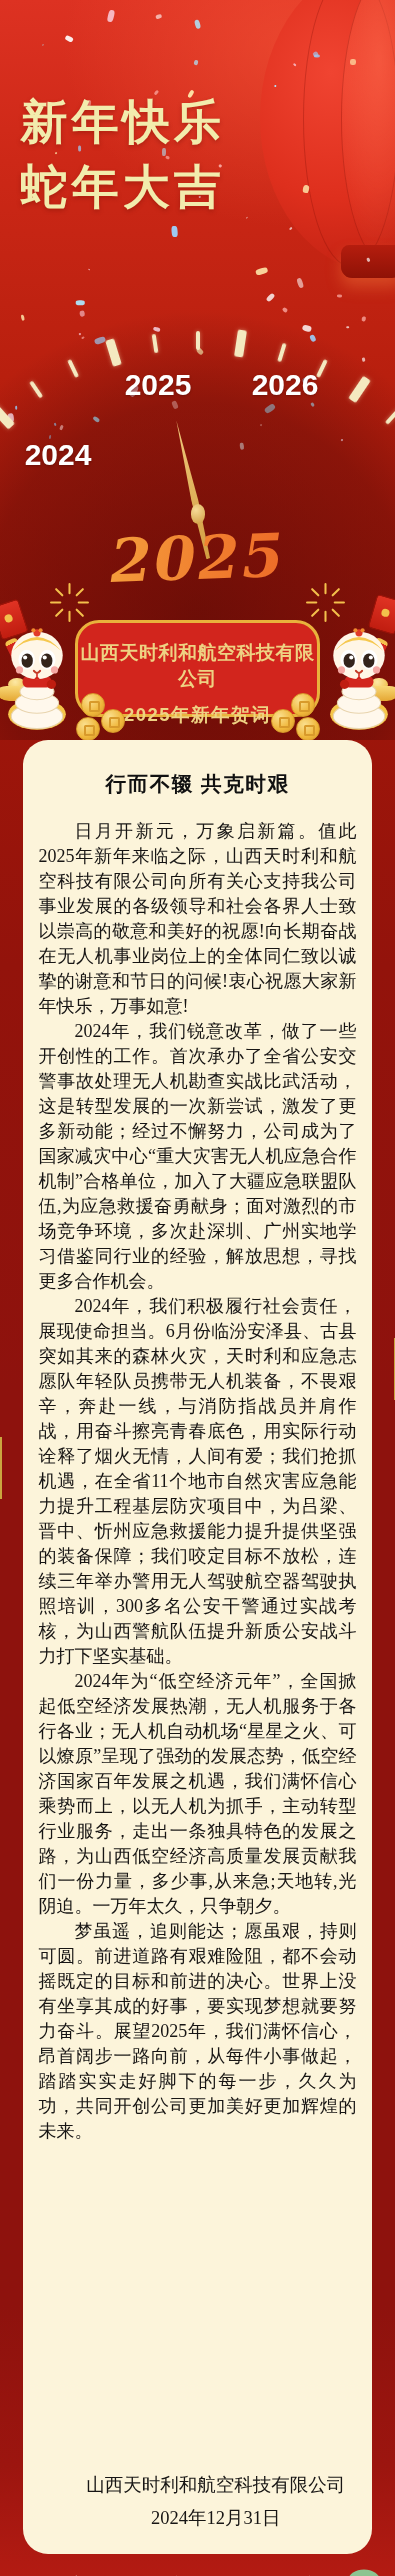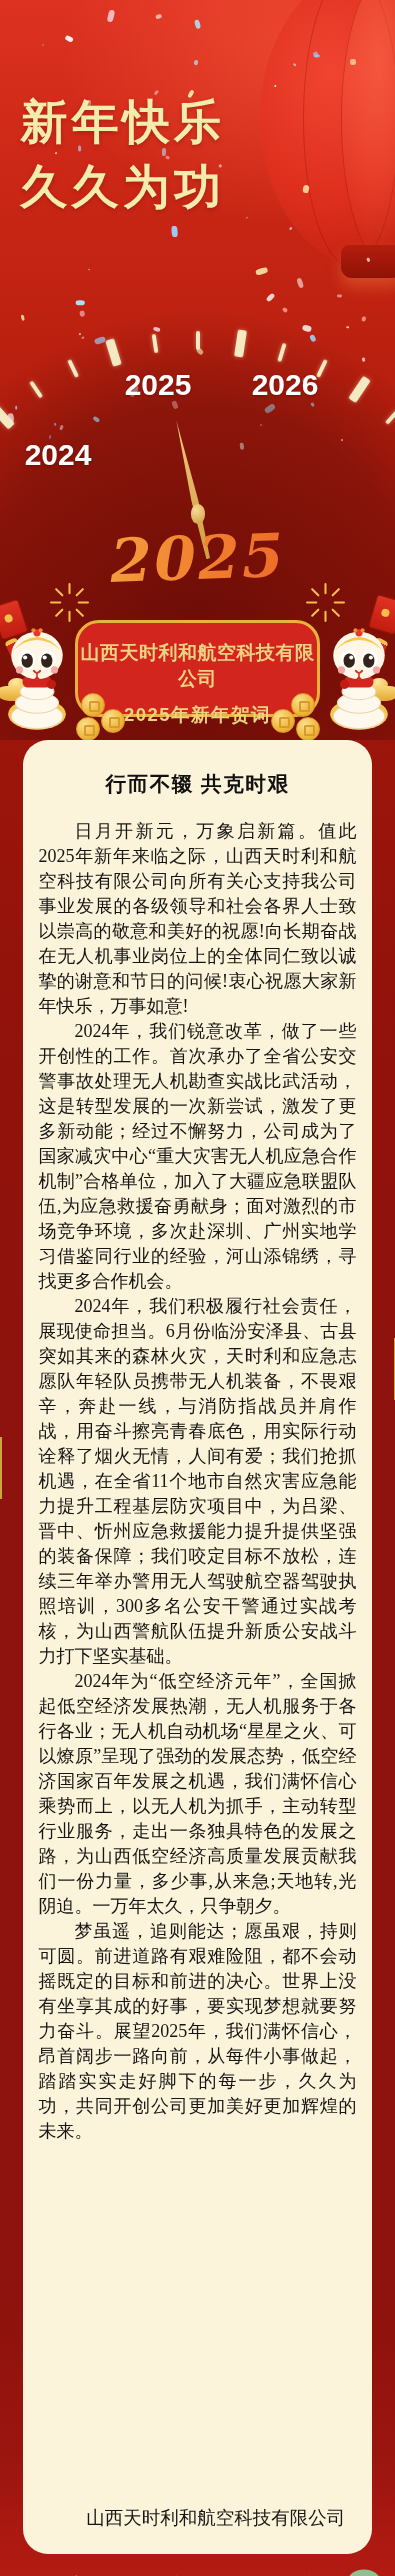--- a/index.html
+++ b/index.html
@@ -147,21 +147,21 @@
         <div style="position: absolute; border-radius: 40%; opacity: 0.939832; left: 310px; top: 335px; width: 5.4px; height: 6.9px; background: rgb(159, 201, 242); transform: rotate(154.47deg);"></div>
         <div style="position: absolute; border-radius: 40%; opacity: 0.619564; left: 49px; top: 435px; width: 2.4px; height: 4.3px; background: rgb(159, 201, 242); transform: rotate(10.1644deg);"></div>
         <div style="position: absolute; border-radius: 40%; opacity: 0.973329; left: 341px; top: 439px; width: 1.9px; height: 1.9px; background: rgb(249, 199, 212); transform: rotate(35.6855deg);"></div>
         <div style="position: absolute; border-radius: 40%; opacity: 0.801738; left: 55px; top: 152px; width: 1.7px; height: 2.3px; background: rgb(253, 227, 167); transform: rotate(40.8157deg);"></div>
         <div style="position: absolute; border-radius: 40%; opacity: 0.59208; left: 246px; top: 217px; width: 1.8px; height: 1.2px; background: rgb(255, 255, 255); transform: rotate(131.062deg);"></div>
         <div style="position: absolute; border-radius: 40%; opacity: 0.724613; left: 240px; top: 443px; width: 3.9px; height: 6.7px; background: rgb(255, 255, 255); transform: rotate(173.164deg);"></div>
         <div style="position: absolute; border-radius: 40%; opacity: 0.91122; left: 67px; top: 35px; width: 4.8px; height: 7.6px; background: rgb(255, 255, 255); transform: rotate(116.41deg);"></div>
         <div style="position: absolute; border-radius: 40%; opacity: 0.724128; left: 194px; top: 60px; width: 3.5px; height: 5.2px; background: rgb(174, 227, 249); transform: rotate(14.2479deg);"></div>
       </div>
     <div class="hero-line hl1">新年快乐</div>
-    <div class="hero-line hl2">久久为功</div>
+    <div class="hero-line hl2">蛇年大吉</div>
     <div class="dial-shadow"></div>
     <div id="ticks">
         <div class="tick" style="width: 9.3px; height: 27px; left: -2.4px; top: 403px; transform: rotate(-42.5deg);"></div>
         <div class="tick" style="width: 4.1px; height: 18.5px; left: 34px; top: 380px; transform: rotate(-34deg);"></div>
         <div class="tick" style="width: 4.1px; height: 18.5px; left: 71px; top: 359px; transform: rotate(-25.5deg);"></div>
         <div class="tick" style="width: 9.3px; height: 27px; left: 109px; top: 339px; transform: rotate(-17deg);"></div>
         <div class="tick" style="width: 4.1px; height: 18.5px; left: 153px; top: 334px; transform: rotate(-8.5deg);"></div>
         <div class="tick" style="width: 4.1px; height: 18.5px; left: 196px; top: 331px; transform: rotate(0deg);"></div>
         <div class="tick" style="width: 9.3px; height: 27px; left: 236px; top: 330px; transform: rotate(8.5deg);"></div>
         <div class="tick" style="width: 4.1px; height: 18.5px; left: 280px; top: 343px; transform: rotate(17deg);"></div>
@@ -272,27 +272,28 @@
     <div class="coin" style="left:296px;top:717px"></div>
   </div>
 
   <div class="edge r"></div>
   <div class="edge l"></div>
 
   <div class="card">
     <h2 class="card-title">行而不辍 共克时艰</h2>
     <div class="letter-body" id="letter-body">
         <p>日月开新元，万象启新篇。值此2025年新年来临之际，山西天时利和航空科技有限公司向所有关心支持我公司事业发展的各级领导和社会各界人士致以崇高的敬意和美好的祝愿!向长期奋战在无人机事业岗位上的全体同仁致以诚挚的谢意和节日的问候!衷心祝愿大家新年快乐，万事如意!</p>
-        <p>2024年，我们锐意改革，做了一些开创性的工作。首次承办了全省公安交警事故处理无人机勘查实战比武活动，这是转型发展的一次新尝试，激发了更多新动能；经过不懈努力，公司成为了国家减灾中心“重大灾害无人机应急合作机制”合格单位，加入了大疆应急联盟队伍,为应急救援奋勇献身；面对激烈的市场竞争环境，多次赴深圳、广州实地学习借鉴同行业的经验，河山添锦绣，寻找更多合作机会。</p>
+        <p>2024年，我们锐意改革，做了一些开创性的工作。首次承办了全省公安交警事故处理无人机勘查实战比武活动，这是转型发展的一次新尝试，激发了更多新动能；经过不懈努力，公司成为了国家减灾中心“重大灾害无人机应急合作机制”合格单位，加入了大疆应急联盟队伍,为应急救援奋勇献身；面对激烈的市场竞争环境，多次赴深圳、广州实地学习借鉴同行业的经验，解放思想，寻找更多合作机会。</p>
         <p>2024年，我们积极履行社会责任，展现使命担当。6月份临汾安泽县、古县突如其来的森林火灾，天时利和应急志愿队年轻队员携带无人机装备，不畏艰辛，奔赴一线，与消防指战员并肩作战，用奋斗擦亮青春底色，用实际行动诠释了烟火无情，人间有爱；我们抢抓机遇，在全省11个地市自然灾害应急能力提升工程基层防灾项目中，为吕梁、晋中、忻州应急救援能力提升提供坚强的装备保障；我们咬定目标不放松，连续三年举办警用无人驾驶航空器驾驶执照培训，300多名公安干警通过实战考核，为山西警航队伍提升新质公安战斗力打下坚实基础。</p>
         <p>2024年为“低空经济元年”，全国掀起低空经济发展热潮，无人机服务于各行各业；无人机自动机场“星星之火、可以燎原”呈现了强劲的发展态势，低空经济国家百年发展之机遇，我们满怀信心乘势而上，以无人机为抓手，主动转型行业服务，走出一条独具特色的发展之路，为山西低空经济高质量发展贡献我们一份力量，多少事,从来急;天地转,光阴迫。一万年太久，只争朝夕。</p>
         <p>梦虽遥，追则能达；愿虽艰，持则可圆。前进道路有艰难险阻，都不会动摇既定的目标和前进的决心。世界上没有坐享其成的好事，要实现梦想就要努力奋斗。展望2025年，我们满怀信心，昂首阔步一路向前，从每件小事做起，踏踏实实走好脚下的每一步，久久为功，共同开创公司更加美好更加辉煌的未来。</p>
       </div>
     <div class="sign-block">
       <div class="sign-company">山西天时利和航空科技有限公司</div>
+      <div class="sign-date">2024年12月31日</div>
     </div>
   </div>
 
   <svg class="pine" style="left:328px;top:2550px" width="72" height="131" viewBox="0 0 140 255">
     <path d="M60 250 Q75 200 68 150 Q64 120 80 95" stroke="#7a4a33" stroke-width="12" fill="none" stroke-linecap="round"></path>
     <path d="M68 160 Q95 150 112 162" stroke="#7a4a33" stroke-width="9" fill="none" stroke-linecap="round"></path>
     <ellipse cx="82" cy="78" rx="44" ry="30" fill="#5f9e6e"></ellipse>
     <ellipse cx="70" cy="58" rx="30" ry="20" fill="#8cc491"></ellipse>
     <ellipse cx="114" cy="160" rx="26" ry="18" fill="#5f9e6e"></ellipse>
     <ellipse cx="108" cy="150" rx="18" ry="11" fill="#8cc491"></ellipse>

